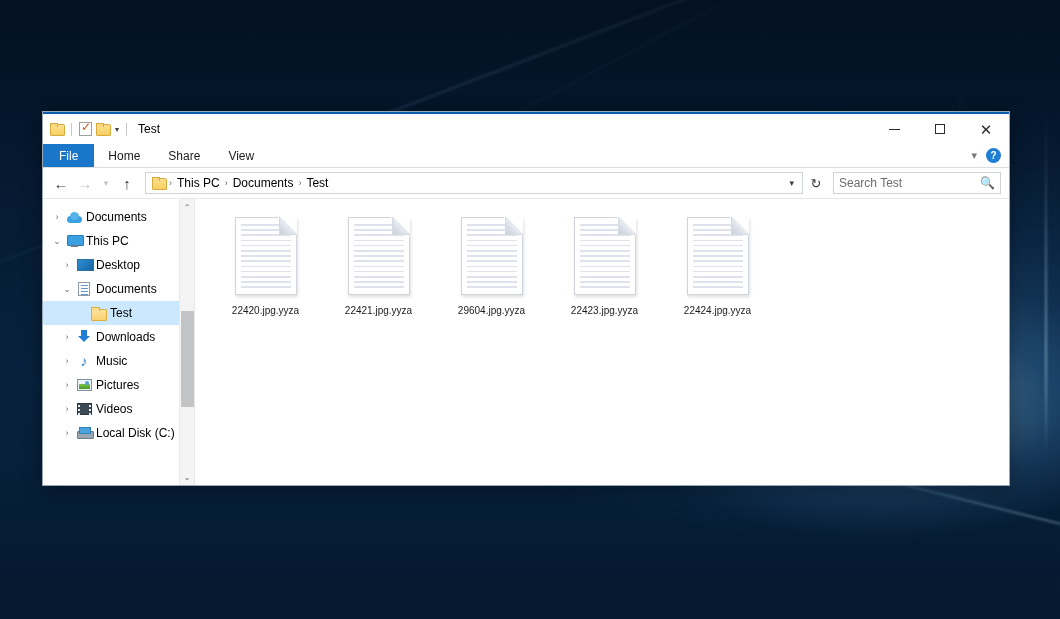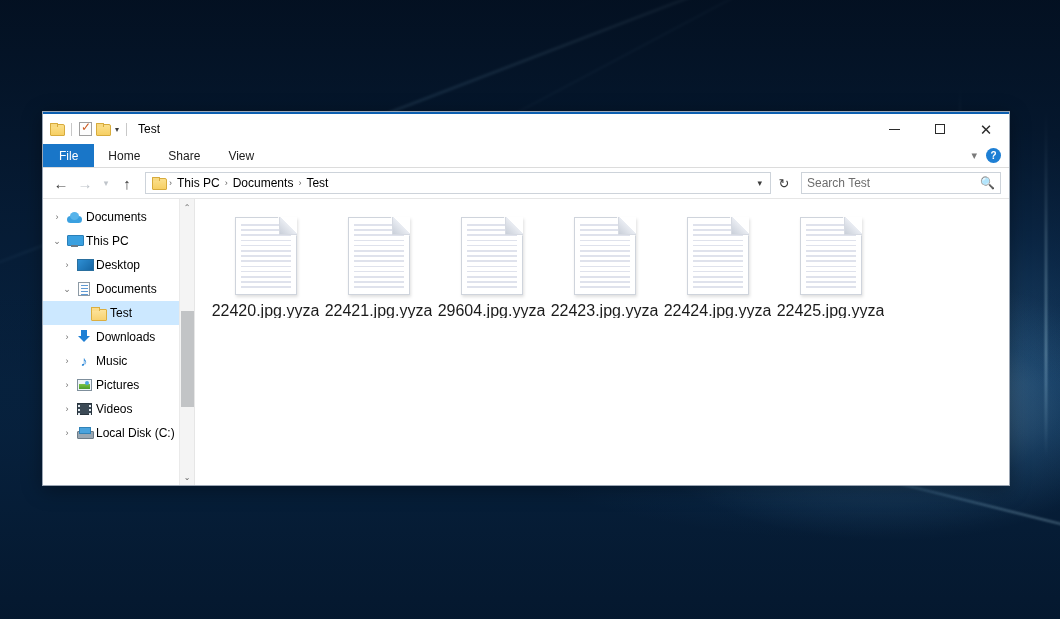--- a/index.html
+++ b/index.html
@@ -170,21 +170,21 @@
     padding: 0 4px; font-size: 12px; color: #000; white-space: nowrap;
   }
   .crumb-sep { font-size: 9px; color: #5e5e5e; padding: 0 1px; }
   .addr-caret { font-size: 9px; color: #3b3b3b; padding: 0 6px; }
   .refresh-btn {
     width: 22px; height: 22px; margin-left: 2px;
     display: flex; align-items: center; justify-content: center;
     font-size: 13px; color: #3b3b3b;
   }
   .search {
-    width: 200px; height: 22px; margin-left: 6px;
+    width: 168px; height: 22px; margin-left: 6px;
     border: 1px solid #cdd3da; background: #fff;
     display: flex; align-items: center; padding: 0 5px;
   }
   .search-text { flex: 1; font-size: 12px; color: #6d6d6d; }
   .search-ico { font-size: 12px; color: #3b3b3b; }
 
   
   .body-row { flex: 1; display: flex; min-height: 0; border-top: 1px solid #e6e6e6; }
   .sidebar {
     width: 152px; flex: none;
@@ -287,21 +287,21 @@
     border-left: 1px solid #d6dae2;
     border-bottom: 1px solid #d6dae2;
   }
   .doc-corner-cut {
     position: absolute; right: -1px; top: -1px; width: 19px; height: 19px;
     background: #ffffff;
     clip-path: polygon(0 0, 100% 0, 100% 100%);
   }
   .file-name {
     margin-top: 9px;
-    font-size: 16px; color: #1b1b1b;
+    font-size: 10px; color: #1b1b1b;
     text-align: center; line-height: 14px;
     max-width: 108px;
     white-space: nowrap; overflow: hidden; text-overflow: ellipsis;
   }
 
   
   .statusbar {
     height: 24px; flex: none;
     display: flex; align-items: center;
     border-top: 1px solid #e6e6e6;
@@ -551,27 +551,19 @@
 
         <div class="file-item">
           <div class="doc-icon">
             <div class="doc-lines"></div>
             <div class="doc-corner-cut"></div>
             <div class="doc-fold"></div>
           </div>
           <div class="file-name">22424.jpg.yyza</div>
         </div>
 
-        <div class="file-item">
-          <div class="doc-icon">
-            <div class="doc-lines"></div>
-            <div class="doc-corner-cut"></div>
-            <div class="doc-fold"></div>
-          </div>
-          <div class="file-name">22425.jpg.yyza</div>
-        </div>
 
       </div>
     </div>
 
 
   </div>
 </div>
 
 </body></html>

